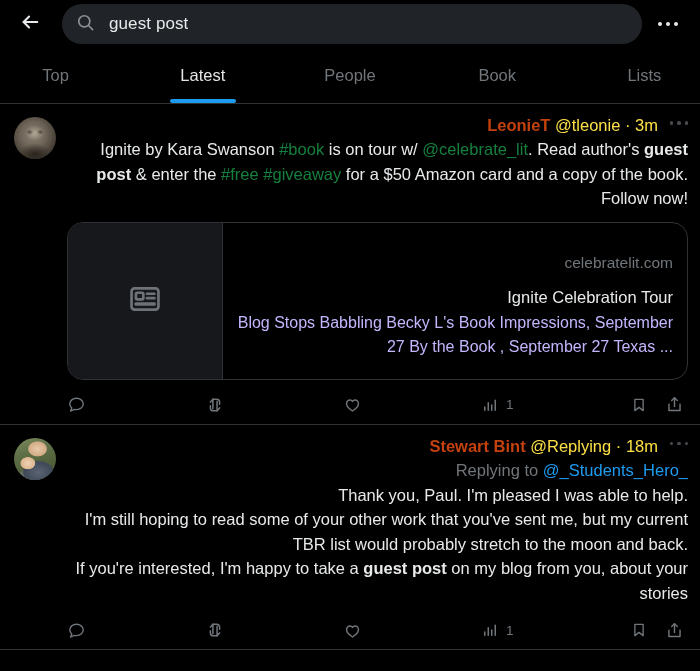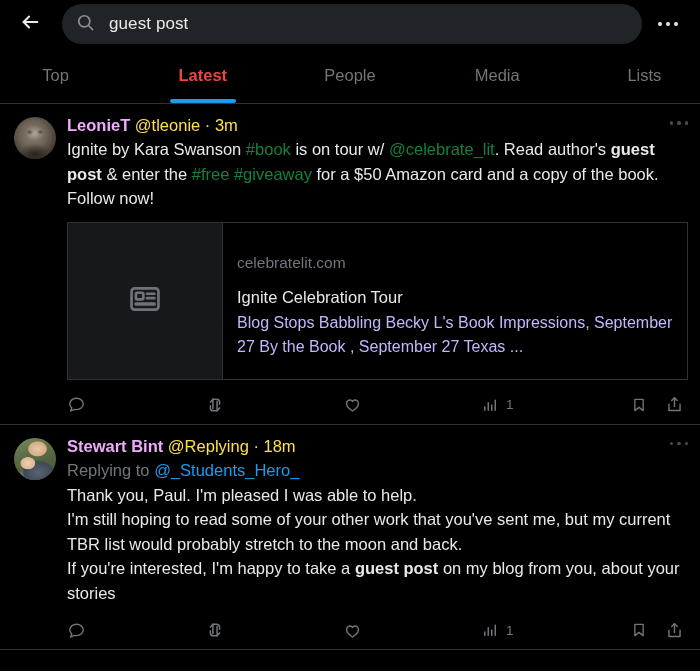--- a/index.html
+++ b/index.html
@@ -2,21 +2,21 @@
 <html><head>
 <meta charset="utf-8">
 <style>
   * { box-sizing: border-box; margin: 0; padding: 0; }
   html, body {
     width: 700px; height: 671px;
     background: #000000;
     font-family: "Liberation Sans", sans-serif;
     overflow: hidden;
   }
-  .app { width: 700px; height: 504px; background: #000; position: relative; }
+  .app { width: 700px; height: 504px; background: #000; position: relative; text-align: right; }
 
   
   .topbar {
     height: 48px;
     display: flex; align-items: center;
     padding: 0 12px 0 8px;
     gap: 6px;
   }
   .back-btn {
     width: 44px; height: 44px;
@@ -55,21 +55,21 @@
     position: relative;
     gap: 36px;
   }
   .tab {
     flex: 1 1 0;
     display: flex; align-items: center; justify-content: center;
     position: relative;
     color: #71767b;
     font-size: 16.5px;
   }
-  .tab.active { color: #ef4444; font-weight: bold; }
+  .tab.active { color: #e5e5e5; font-weight: normal; }
   .tab .ul {
     position: absolute; bottom: 0; left: 50%; transform: translateX(-50%);
     width: 66px; height: 4px; border-radius: 2px; background: #1d9bf0;
     display: none;
   }
   .tab.active .ul { display: block; }
 
   
   .tweet {
     display: flex;
@@ -99,21 +99,21 @@
       radial-gradient(ellipse 46% 34% at 58% 82%, #5a6472 0%, #3f4856 75%, transparent 85%),
       radial-gradient(ellipse 30% 22% at 30% 92%, #9aa2ad 0%, transparent 80%);
   }
   .tbody { flex: 1 1 auto; min-width: 0; padding-left: 11px; }
 
   .thead {
     display: flex; align-items: flex-start;
     font-size: 16.5px; line-height: 22px;
   }
   .thead .names { flex: 1 1 auto; min-width: 0; }
-  .name { color: #f0abfc; font-weight: bold; }
+  .name { color: #c2410c; font-weight: bold; }
   .handle, .dot, .time { color: #fde047; font-weight: normal; }
   .tweet-more { flex: 0 0 30px; display: flex; justify-content: flex-end; padding-top: 7px; }
 
   .replying {
     font-size: 16.5px; line-height: 24px;
     color: #71767b; margin-top: 1px;
   }
   .replying .at { color: #1d9bf0; }
 
   .ttext {
@@ -122,21 +122,21 @@
     line-height: 24.5px;
     margin-top: 1px;
     word-wrap: break-word;
   }
   .ttext .lnk { color: #15803d; }
 
   
   .card {
     margin-top: 11px;
     border: 1px solid #2f3336;
-    border-radius: 0;
+    border-radius: 16px;
     overflow: hidden;
     display: flex;
     height: 158px;
   }
   .card-thumb {
     flex: 0 0 155px;
     background: #16181c;
     display: flex; align-items: center; justify-content: center;
     border-right: 1px solid #2f3336;
   }
@@ -212,21 +212,21 @@
       <span>Top</span>
     </div>
     <div class="tab active">
       <span>Latest</span>
       <span class="ul"></span>
     </div>
     <div class="tab">
       <span>People</span>
     </div>
     <div class="tab">
-      <span>Media</span>
+      <span>Book</span>
     </div>
     <div class="tab">
       <span>Lists</span>
     </div>
   </div>
 
   <div class="tweet">
     <div class="avatar av1"></div>
     <div class="tbody">
       <div class="thead">

